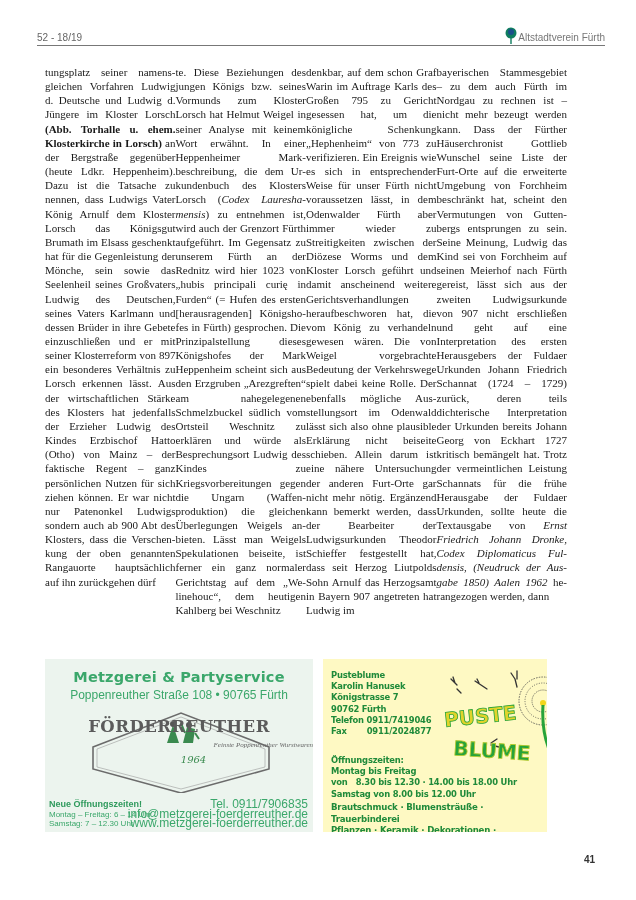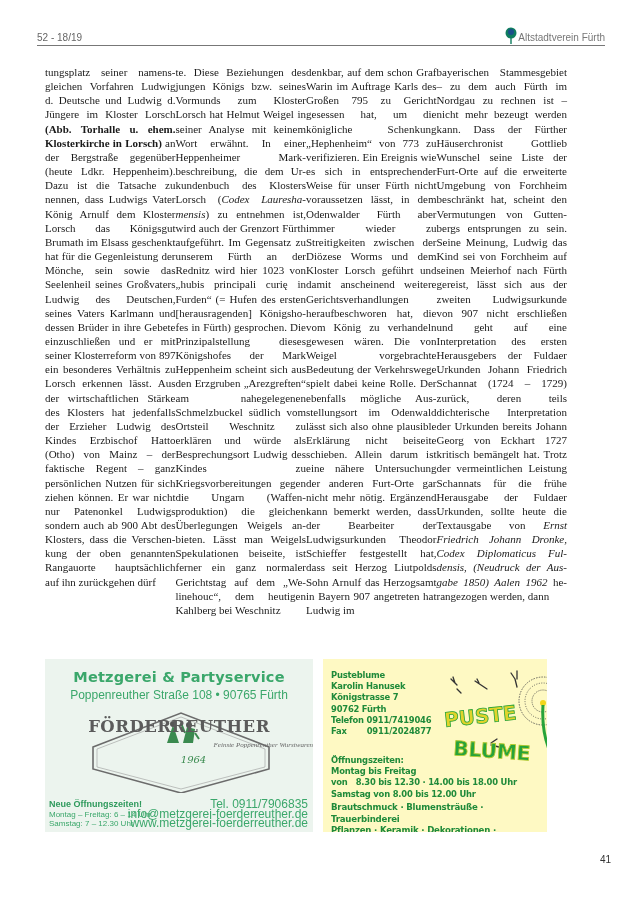--- a/index.html
+++ b/index.html
@@ -30,21 +30,21 @@
   .ad-left .hours { position: absolute; left: 4px; top: 141px; font-family: "Liberation Sans", sans-serif; font-size: 8px; line-height: 9.5px; color: #3ba76b; }
   .ad-left .hours .h-title { font-weight: bold; font-size: 9px; color: #2f9a5d; }
   .ad-left .contact { position: absolute; right: 5px; top: 141px; text-align: right; font-family: "Liberation Sans", sans-serif; font-size: 12px; line-height: 9.5px; color: #3ba76b; }
 
   .ad-right .info { position: absolute; left: 8px; top: 11px; font-family: "DejaVu Sans", sans-serif; font-weight: bold; font-size: 8.4px; line-height: 11.2px; color: #1f8a3a; letter-spacing: -0.2px; }
   .ad-right .info .fax-num { display: inline-block; margin-left: 20px; }
   .ad-right .hours { position: absolute; left: 8px; top: 96px; font-family: "DejaVu Sans", sans-serif; font-weight: bold; font-size: 8.4px; line-height: 11.2px; color: #1f8a3a; letter-spacing: -0.2px; }
   .ad-right .products { position: absolute; left: 8px; top: 143px; font-family: "DejaVu Sans", sans-serif; font-weight: bold; font-size: 8.6px; line-height: 11.5px; color: #1f8a3a; letter-spacing: -0.2px; }
   .ad-right .graphic { position: absolute; left: 120px; top: 0; width: 148px; height: 110px; }
 
-  .page-number { position: absolute; left: 600px; top: 854px; font-family: "Liberation Sans", sans-serif; font-size: 10px; font-weight: normal; color: #333; }
+  .page-number { position: absolute; left: 584px; top: 854px; font-family: "Liberation Sans", sans-serif; font-size: 10px; font-weight: bold; color: #333; }
 </style>
 </head>
 <body>
 
 <div class="header">
   <span class="issue">52 - 18/19</span>
   <svg class="tree" viewBox="0 0 12 17">
     <circle cx="6" cy="6" r="5.5" fill="#0f7d5f"></circle>
     <circle cx="6" cy="5" r="3" fill="#1a4f8a"></circle>
     <rect x="5.3" y="10" width="1.4" height="7" fill="#0f7d5f"></rect>

